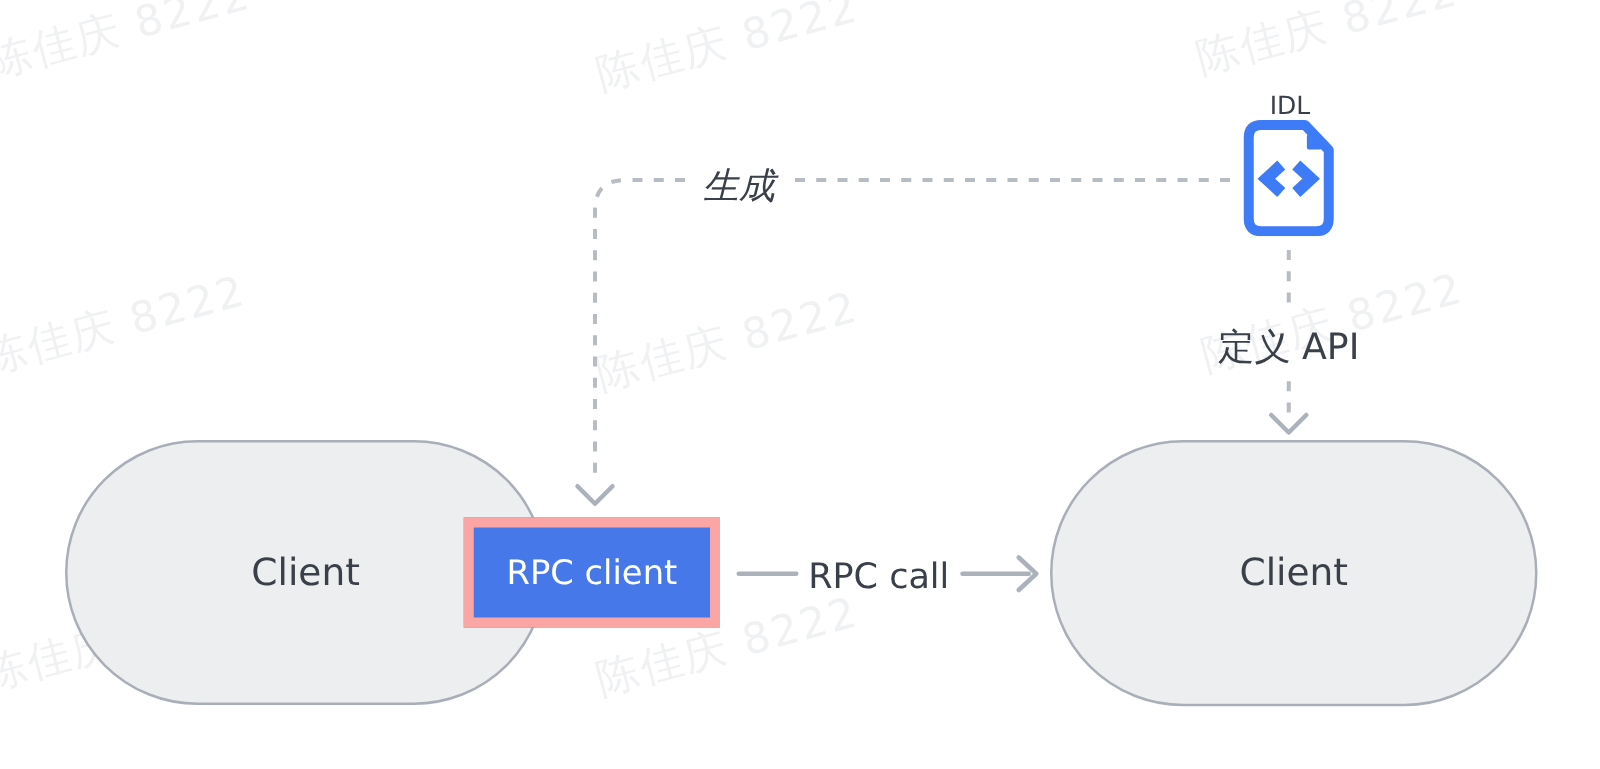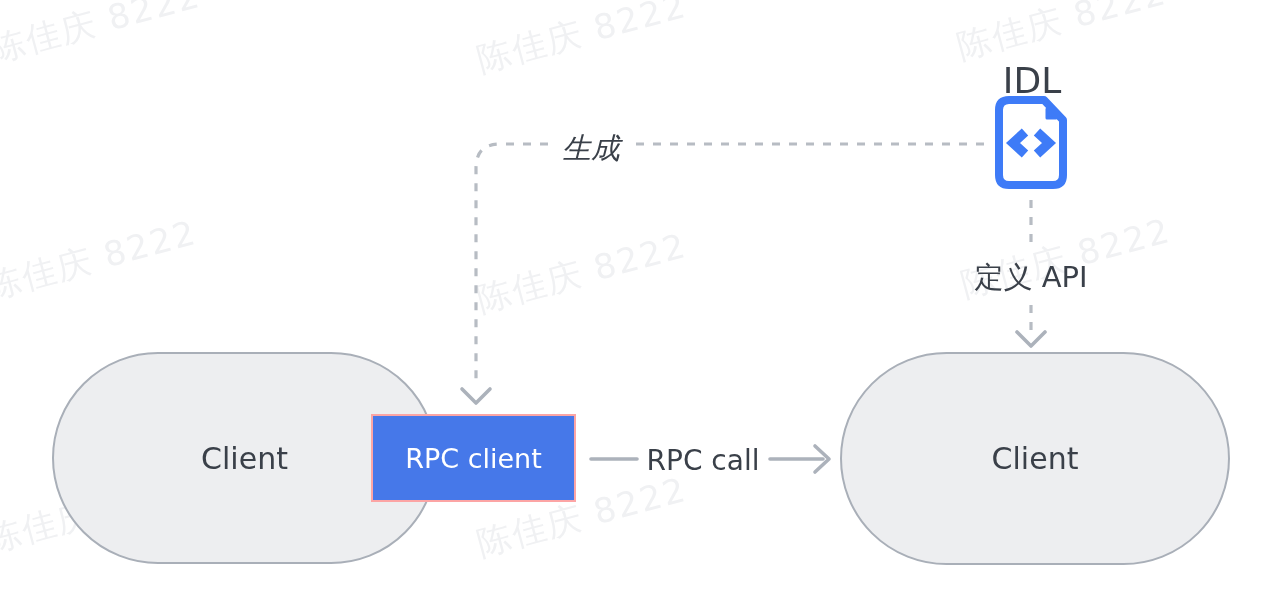--- a/index.html
+++ b/index.html
@@ -29,26 +29,26 @@
   .stadium{
     position:absolute;background:#edeef0;border:2.5px solid #a9afb8;
     border-radius:110px;display:flex;align-items:center;justify-content:center;
     box-sizing:border-box;
   }
   .client-node{left:52px;top:352px;width:385px;height:212px;}
   .server-node{left:840px;top:352px;width:390px;height:213px;}
   .node-label{font-size:30px;color:#3a4049;text-align:center;}
   .rpc-box{
     position:absolute;left:371px;top:414px;width:205px;height:88px;
-    background:#4678e9;border:2px solid #fca5a5;box-sizing:border-box;
+    background:#4678e9;border:8px solid #fca5a5;box-sizing:border-box;
     display:flex;align-items:center;justify-content:center;
   }
   .rpc-box .node-label{color:#ffffff;font-size:27px;}
   
-  .idl-label{position:absolute;left:972px;top:60px;width:120px;text-align:center;font-size:36px;}
+  .idl-label{position:absolute;left:972px;top:72px;width:120px;text-align:center;font-size:20px;}
   .idl-icon{position:absolute;left:992px;top:96px;}
   
   .edge-label{position:absolute;text-align:center;font-size:29px;color:#3a4049;white-space:nowrap;}
   .gen-label{left:551px;top:129px;width:80px;font-style:italic;}
   .defapi-label{left:951px;top:258px;width:160px;}
   .rpccall-label{left:638px;top:444px;width:130px;font-size:28px;}
 </style>
 </head>
 <body>
 

